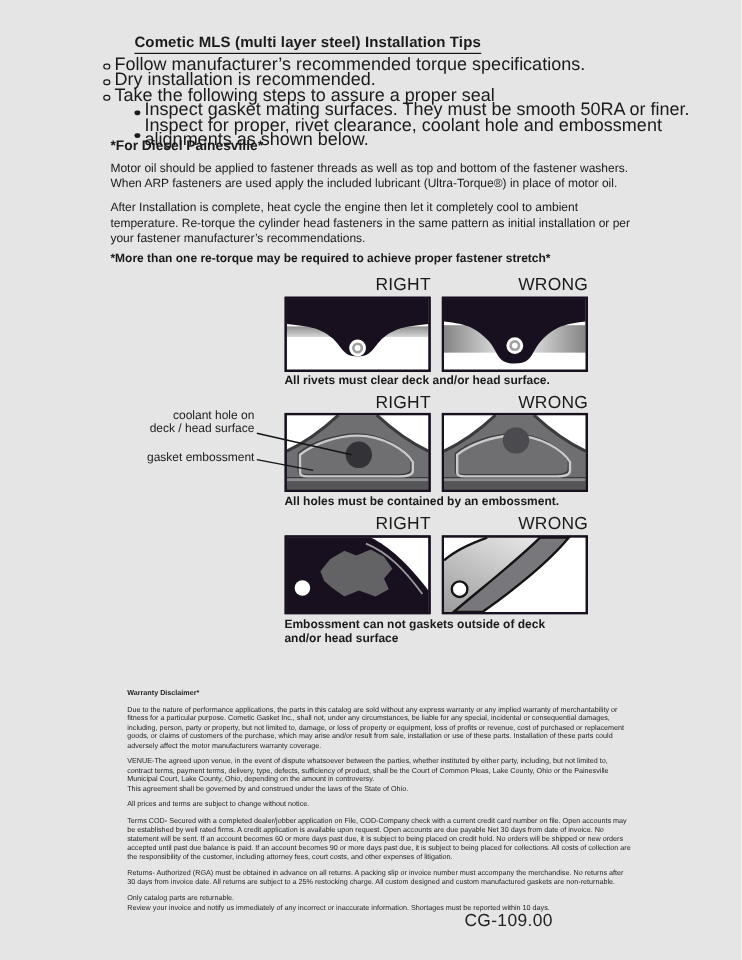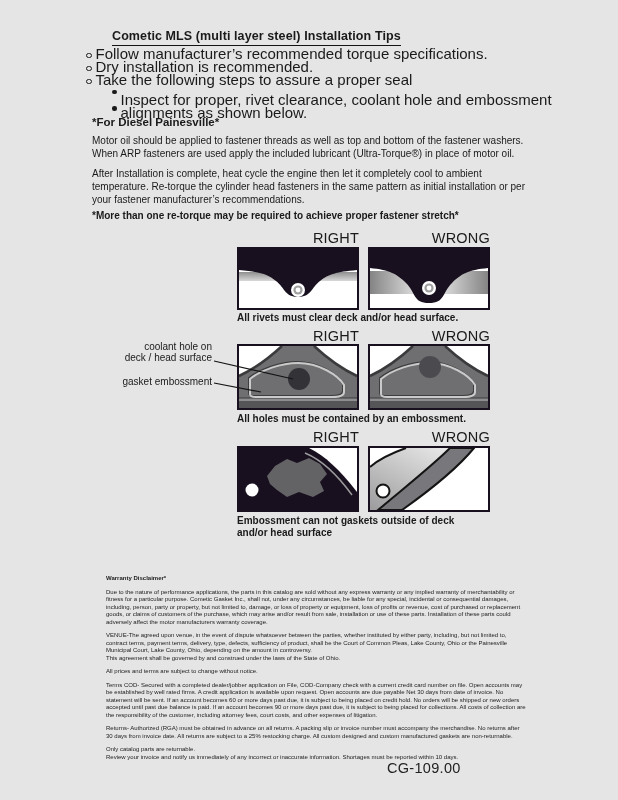--- a/index.html
+++ b/index.html
@@ -60,20 +60,21 @@
     <div class="bullet-row">
       <span class="marker-o"></span>
       <span>Dry installation is recommended.</span>
     </div>
     <div class="bullet-row">
       <span class="marker-o"></span>
       <span>Take the following steps to assure a proper seal</span>
     </div>
     <div class="bullet-row sub">
       <span class="marker-f"></span>
+      <span>Inspect gasket mating surfaces.  They must be smooth 50RA or finer.</span>
     </div>
     <div class="bullet-row sub">
       <span class="marker-f"></span>
       <span>Inspect for proper, rivet clearance, coolant hole and embossment alignments as shown below.</span>
     </div>
   </div>
 
   <div class="abs section-head" style="left:92px;top:116px;">*For Diesel Painesville*</div>
   <div class="abs para" style="left:92px;top:134px;">Motor oil should be applied to fastener threads as well as top and bottom of the fastener washers. When ARP fasteners are used apply the included lubricant (Ultra-Torque®) in place of motor oil.</div>
   <div class="abs para" style="left:92px;top:167px;width:437px;">After Installation is complete, heat cycle the engine then let it completely cool to ambient temperature. Re-torque the cylinder head fasteners in the same pattern as initial installation or per your fastener manufacturer’s recommendations.</div>

